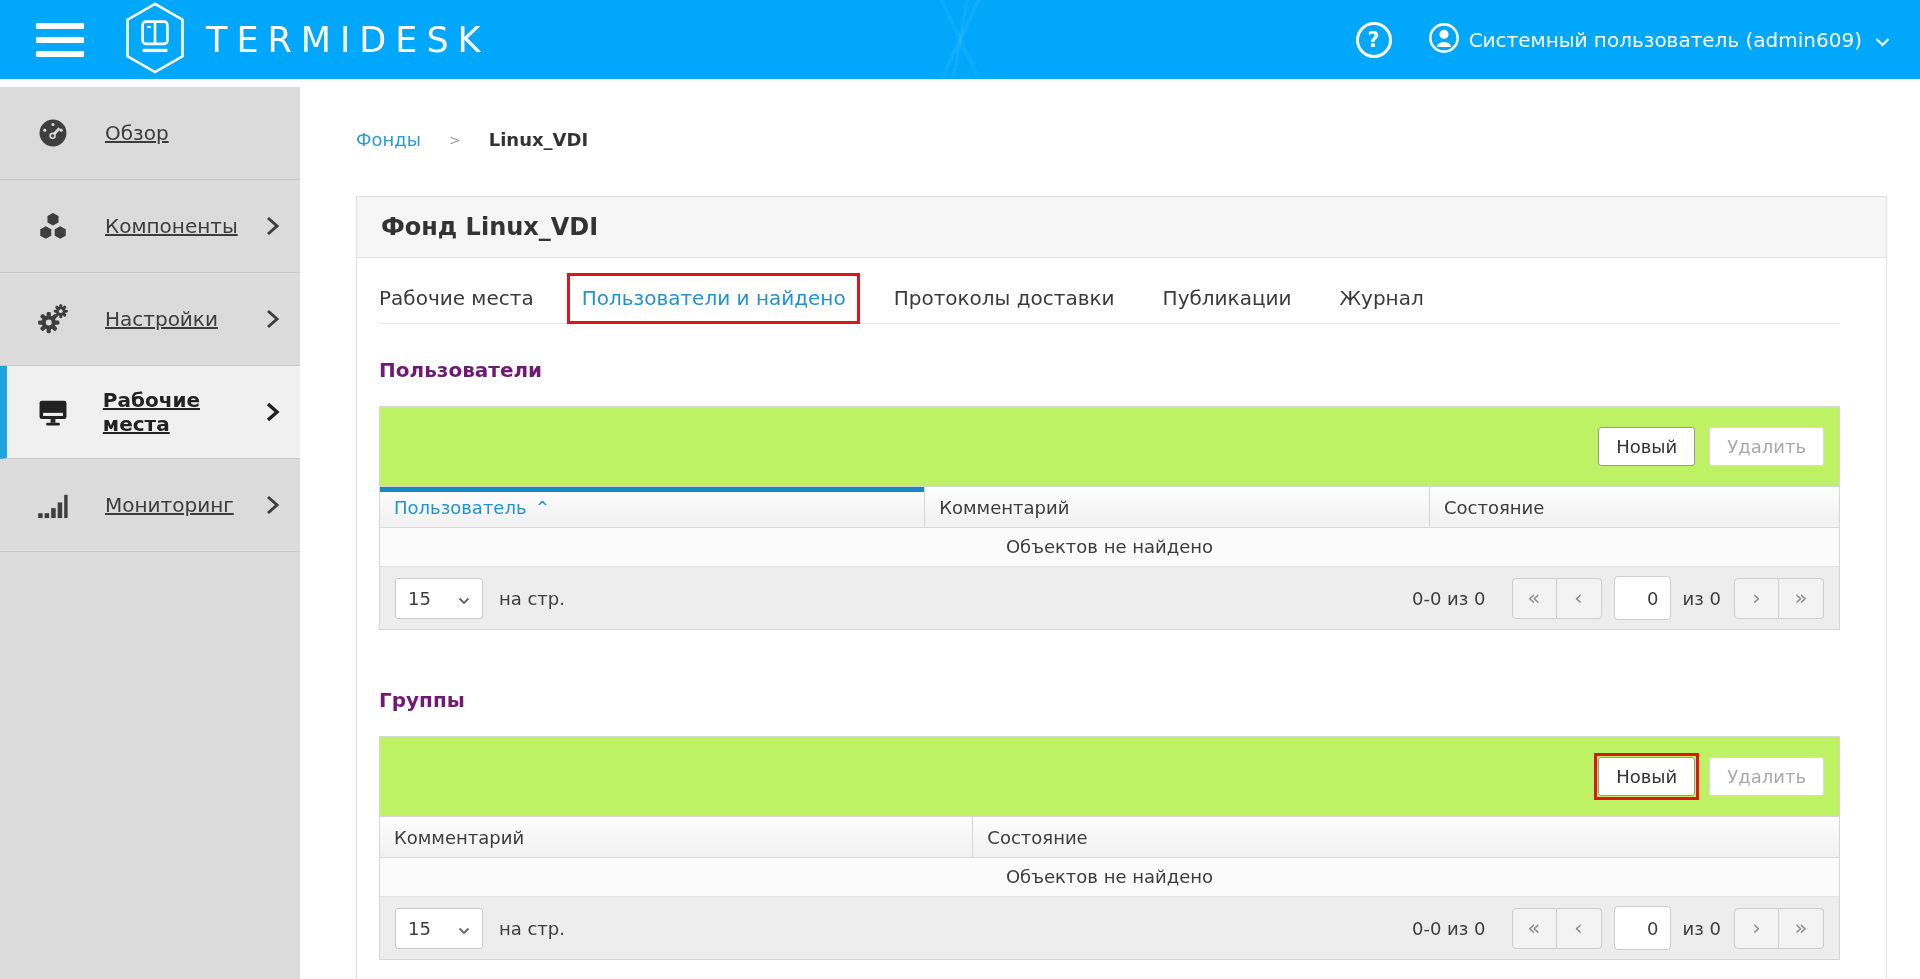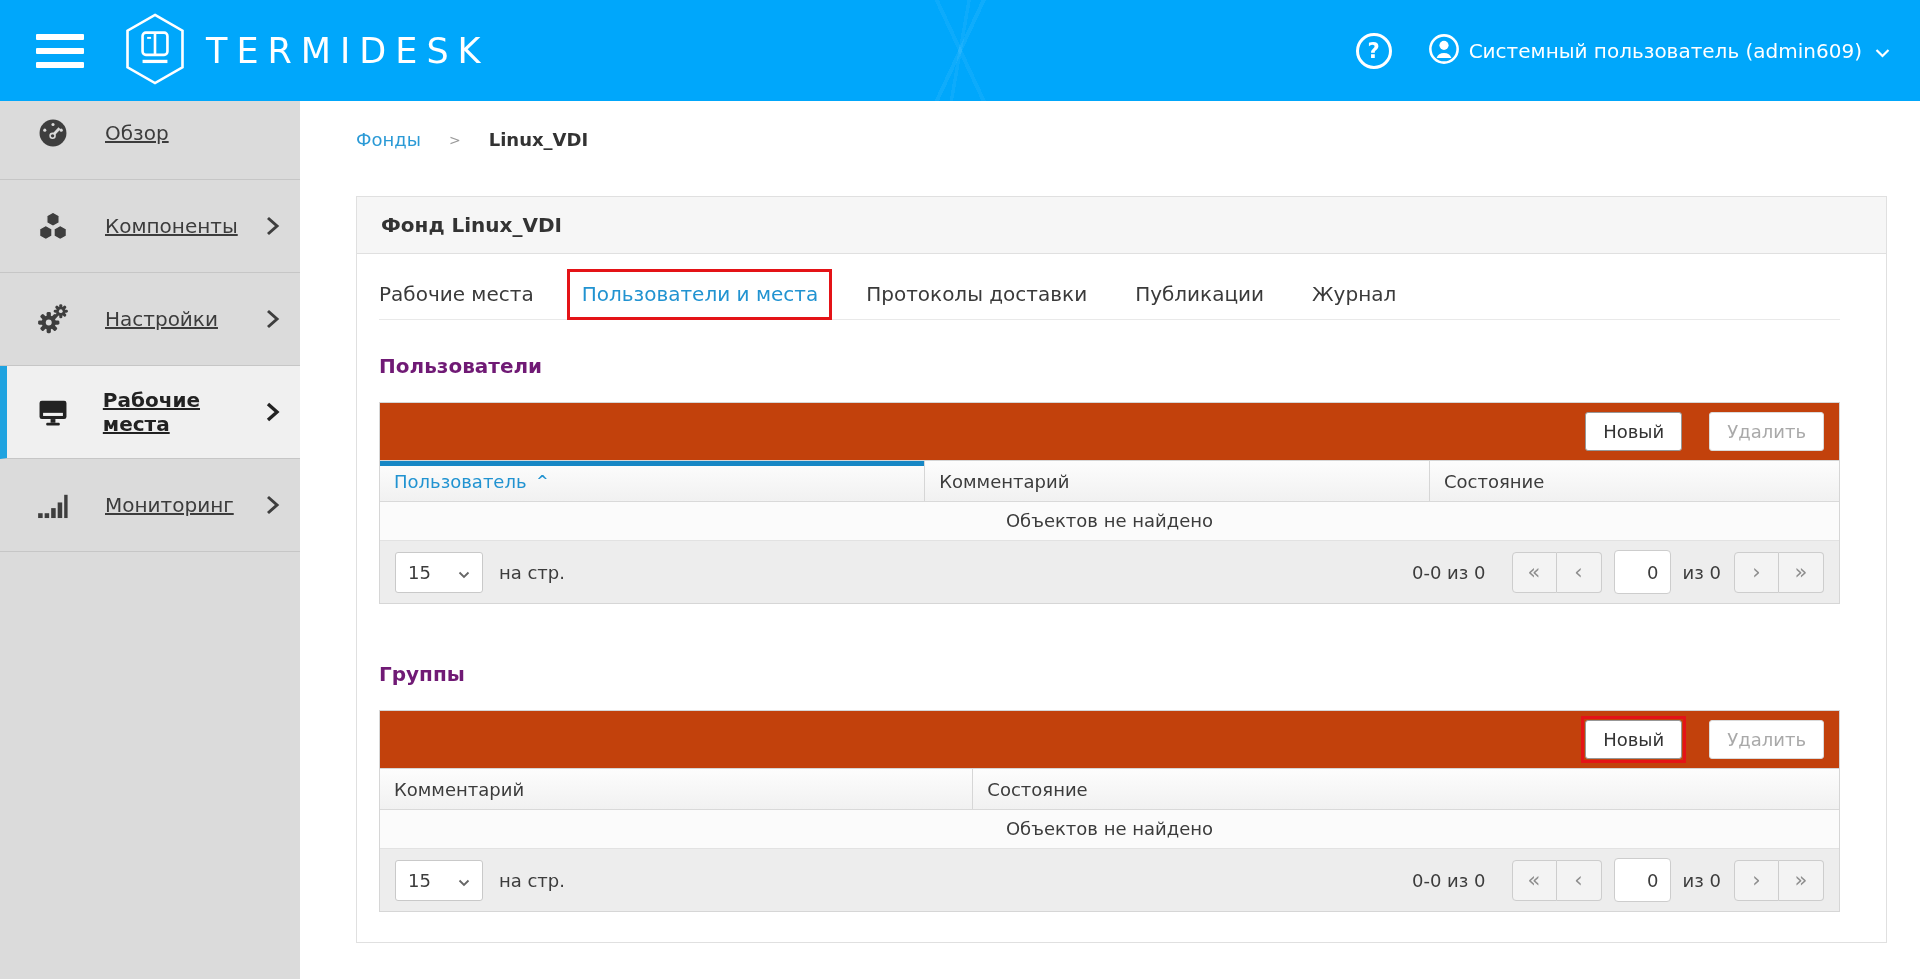--- a/index.html
+++ b/index.html
@@ -1,20 +1,20 @@
 <!DOCTYPE html>
 <html lang="ru"><head>
 <meta charset="utf-8">
 <style>
   * { box-sizing:border-box; margin:0; padding:0; }
   html,body { width:1920px; height:979px; overflow:hidden; background:#fff;
     font-family:"DejaVu Sans","Liberation Sans",sans-serif; }
 
   
-  .topbar { position:absolute; top:0; left:0; width:1920px; height:101px;
+  .topbar { position:absolute; top:0; left:0; width:1920px; height:79px;
     background:
       linear-gradient(115deg, transparent 49.9%, rgba(255,255,255,.06) 49.9%, rgba(255,255,255,.06) 50.12%, transparent 50.12%),
       linear-gradient(65deg, transparent 49.9%, rgba(255,255,255,.05) 49.9%, rgba(255,255,255,.05) 50.12%, transparent 50.12%),
       linear-gradient(100deg, transparent 49.92%, rgba(255,255,255,.05) 49.92%, rgba(255,255,255,.05) 50.1%, transparent 50.1%),
       #00a7fb;
     display:flex; align-items:center; padding:0 30px; color:#fff; z-index:20; }
   .burger { width:48px; height:34px; display:flex; flex-direction:column; justify-content:space-between; cursor:pointer; margin-left:6px; }
   .burger span { display:block; height:6px; background:#fff; border-radius:1px; }
   .logo { display:flex; align-items:center; margin-left:38px; }
   .brand { font-size:35px; letter-spacing:9px; font-weight:400; margin-left:18px; color:#fff; }
@@ -36,34 +36,34 @@
 
   
   .main { position:absolute; top:87px; left:300px; width:1620px; height:892px; background:#fff; }
   .breadcrumb { padding:42px 0 0 56px; display:flex; align-items:center; gap:28px; font-size:18px; }
   .crumb-link { color:#2b9ad6; cursor:pointer; }
   .crumb-sep { color:#9a9a9a; font-size:14px; }
   .crumb-current { color:#333; font-weight:bold; }
 
   .card { margin:46px 33px 0 56px; border:1px solid #e0e0e0; background:#fff; }
   .card-header { background:#f6f6f6; border-bottom:1px solid #e0e0e0; padding:16px 24px;
-    font-size:20px; font-weight:bold; color:#333; }
+    font-size:24px; font-weight:bold; color:#333; }
   .card-body { padding:12px 46px 30px 22px; }
 
   .tabs { display:flex; border-bottom:1px solid #e9e9e9; }
   .tab { font-size:20px; color:#3a3a3a; padding:16px 0 13px; margin-right:48px; cursor:pointer; position:relative; white-space:nowrap; }
   .tab.active { color:#2193d1; }
   .redbox-tab { position:absolute; left:-15px; right:-14px; top:3px; bottom:-1px; border:3px solid #e41317; pointer-events:none; }
 
   .section-title { margin-top:34px; font-size:20px; font-weight:600; color:#701a75; }
   .section-title.groups { margin-top:58px; }
 
   .table-wrap { margin-top:24px; border:1px solid #d6d6d6; }
-  .toolbar { background:#c2410c; border-bottom:1px solid #d6d6d6; height:58px;
-    display:flex; align-items:center; justify-content:flex-end; padding:0 15px; gap:27px; }
+  .toolbar { background:#bef264; border-bottom:1px solid #d6d6d6; height:80px;
+    display:flex; align-items:center; justify-content:flex-end; padding:0 15px; gap:14px; }
   .btn { font-size:18px; padding:8px 17px; border-radius:3px; background:#fff; cursor:pointer;
     font-family:"DejaVu Sans","Liberation Sans",sans-serif; }
   .btn-new { border:1px solid #979797; color:#333; }
   .btn-delete { border:1px solid #dadada; color:#a9a9a9; cursor:default; }
   .annot-wrap { position:relative; display:inline-flex; }
   .redbox-btn { position:absolute; inset:-4px; border:3px solid #e41317; pointer-events:none; }
 
   .thead { display:flex; border-bottom:1px solid #d9d9d9; }
   .th { background:linear-gradient(#fdfdfd,#f1f1f1); font-size:18px; color:#3c3c3c;
     padding:10px 0 9px 14px; position:relative; cursor:pointer; }
@@ -238,21 +238,21 @@
     <span class="crumb-current">Linux_VDI</span>
   </div>
 
   <div class="card">
     <div class="card-header">Фонд Linux_VDI</div>
     <div class="card-body">
 
       <div class="tabs">
         <div class="tab">Рабочие места</div>
         <div class="tab active">
-          <span>Пользователи и места</span>
+          <span>Пользователи и найдено</span>
           <div class="redbox-tab"></div>
         </div>
         <div class="tab">Протоколы доставки</div>
         <div class="tab">Публикации</div>
         <div class="tab">Журнал</div>
       </div>
 
       <div class="section-title">Пользователи</div>
       <div class="table-wrap">
         <div class="toolbar">

